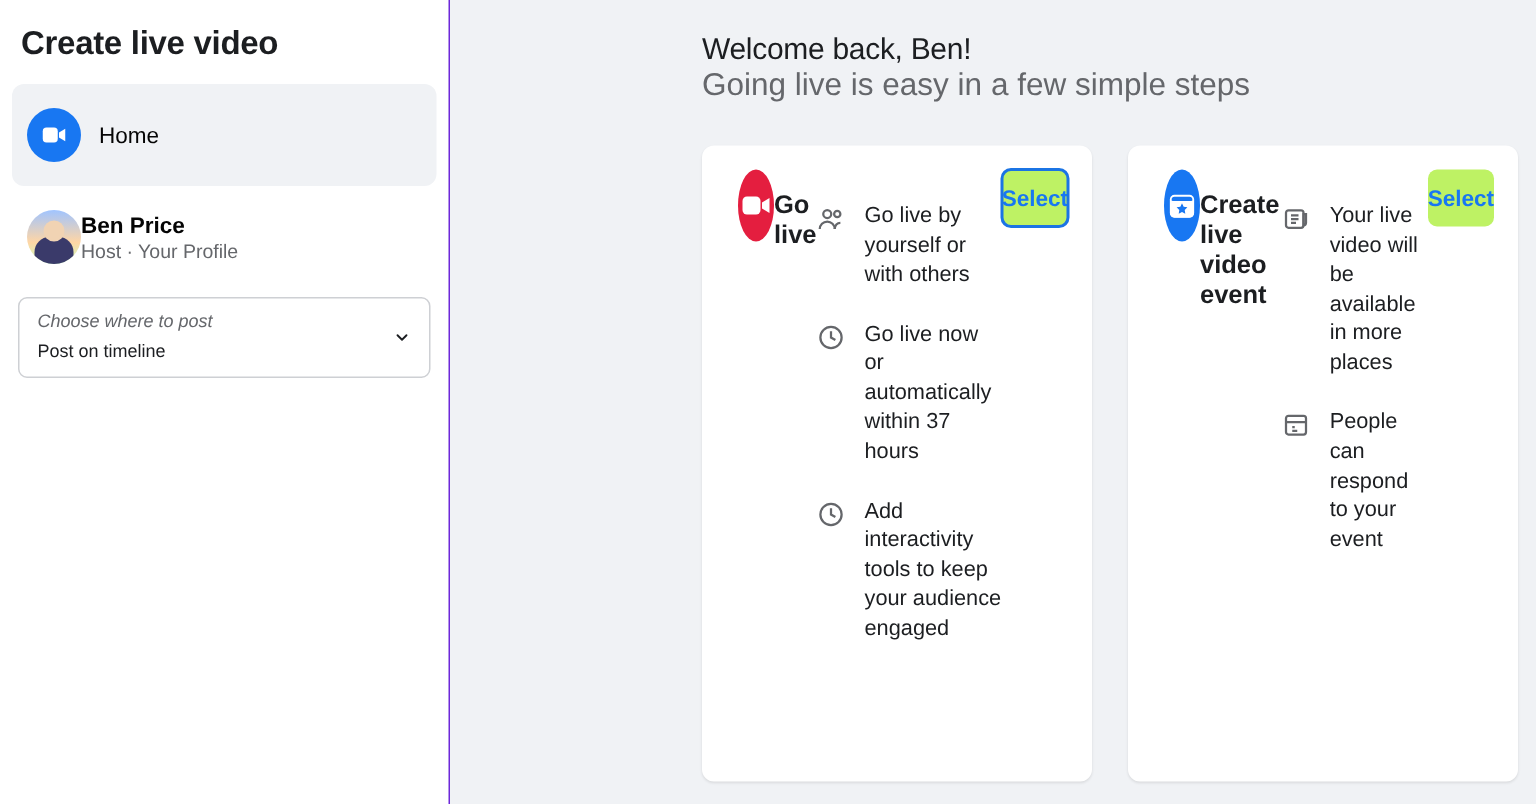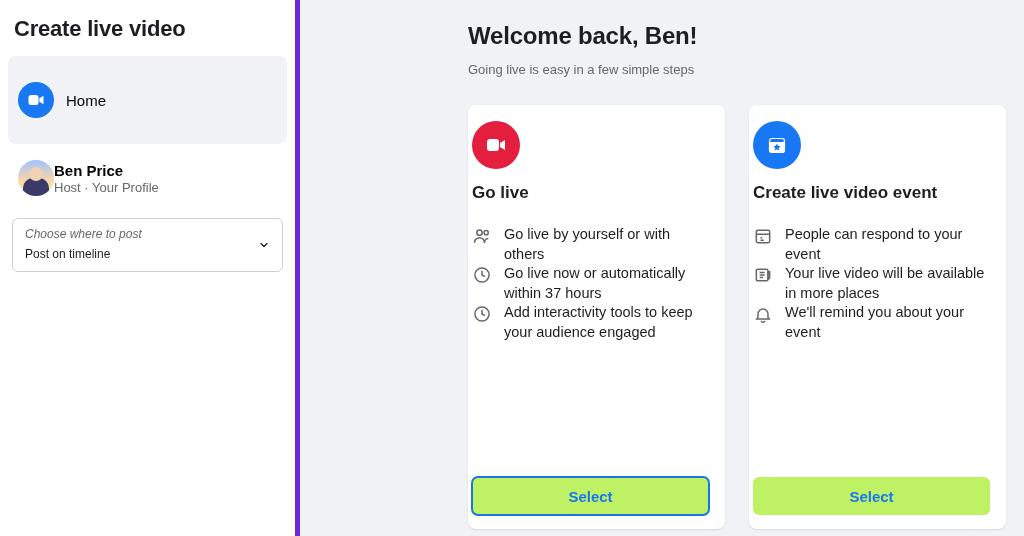--- a/index.html
+++ b/index.html
@@ -17,37 +17,37 @@
   }
   .app {
     display: flex;
     width: 100%;
     height: 100%;
   }
   
   .sidebar {
     width: 300px;
     background: #ffffff;
-    border-right: 5px solid #6d28d9;
+    border-right: 1px solid #6d28d9;
     padding: 14px 8px 8px 8px;
     display: flex;
     flex-direction: column;
     gap: 8px;
   }
   .sidebar-title {
     font-size: 22px;
     font-weight: 700;
     padding: 2px 6px 6px 6px;
     letter-spacing: -0.2px;
   }
   .nav-item {
     display: flex;
     align-items: center;
     gap: 12px;
-    padding: 26px 10px;
+    padding: 16px 10px;
     border-radius: 8px;
     cursor: pointer;
   }
   .nav-item.active {
     background: #f0f2f5;
   }
   .nav-icon {
     width: 36px;
     height: 36px;
     border-radius: 50%;
@@ -129,63 +129,63 @@
     top: 50%;
     transform: translateY(-50%);
   }
   
   .main {
     flex: 1;
     padding: 22px 18px 0 168px;
     overflow: hidden;
   }
   .welcome-title {
-    font-size: 24px;
-    font-weight: 700;
+    font-size: 20px;
+    font-weight: 400;
     letter-spacing: -0.2px;
   }
   .welcome-sub {
-    font-size: 13px;
+    font-size: 21px;
     color: #65676b;
-    margin-top: 12px;
+    margin-top: 0;
   }
   .cards {
     display: flex;
     gap: 24px;
     margin-top: 28px;
   }
   .card {
     width: 260px;
     height: 424px;
     background: #fff;
     border-radius: 8px;
     box-shadow: 0 1px 2px rgba(0,0,0,0.1);
-    padding: 16px 16px 14px 4px;
-    display: flex;
-    flex-direction: column;
+    padding: 16px 16px 14px 24px;
+    display: flex;
   }
   .card-icon {
     width: 48px;
     height: 48px;
     border-radius: 50%;
     display: flex;
     align-items: center;
     justify-content: center;
   }
   .card-icon.red { background: #e41e3f; }
   .card-icon.blue { background: #1877f2; }
   .card-title {
     margin-top: 14px;
     font-size: 17px;
     font-weight: 700;
   }
   .features {
     margin-top: 22px;
     display: flex;
     flex-direction: column;
+    gap: 20px;
   }
   .feature {
     display: flex;
     gap: 12px;
     align-items: flex-start;
   }
   .feature-icon {
     width: 20px;
     flex-shrink: 0;
     color: #65676b;
@@ -309,43 +309,34 @@
             <rect x="4" y="5" width="16" height="4" rx="2" fill="#1877f2"></rect>
             <rect x="4.5" y="5.5" width="15" height="14" rx="2.5" stroke="#fff" stroke-width="1.2" fill="none"></rect>
             <path d="M12 10.5l1.1 2.3 2.5.4-1.8 1.8.4 2.5-2.2-1.2-2.2 1.2.4-2.5-1.8-1.8 2.5-.4z" fill="#1877f2"></path>
           </svg>
         </span>
         <div class="card-title">Create live video event</div>
         <div class="features">
           <div class="feature">
             <span class="feature-icon">
               <svg width="20" height="20" viewBox="0 0 24 24" stroke="#65676b" fill="none" stroke-width="1.8">
+                  <rect x="4" y="5" width="14" height="14" rx="2"></rect>
+                  <path d="M8 9h6M8 12h6M8 15h4M18 8v9a2 2 0 0 0 2-2V8z"></path>
+                </svg>
+            </span>
+            <span class="feature-text">Your live video will be available in more places</span>
+          </div>
+          <div class="feature">
+            <span class="feature-icon">
+              <svg width="20" height="20" viewBox="0 0 24 24" stroke="#65676b" fill="none" stroke-width="1.8">
                   <rect x="4" y="5" width="16" height="15" rx="2"></rect>
                   <path d="M4 10h16M9 14h2M9 17h4"></path>
                 </svg>
             </span>
             <span class="feature-text">People can respond to your event</span>
-          </div>
-          <div class="feature">
-            <span class="feature-icon">
-              <svg width="20" height="20" viewBox="0 0 24 24" stroke="#65676b" fill="none" stroke-width="1.8">
-                  <rect x="4" y="5" width="14" height="14" rx="2"></rect>
-                  <path d="M8 9h6M8 12h6M8 15h4M18 8v9a2 2 0 0 0 2-2V8z"></path>
-                </svg>
-            </span>
-            <span class="feature-text">Your live video will be available in more places</span>
-          </div>
-          <div class="feature">
-            <span class="feature-icon">
-              <svg width="20" height="20" viewBox="0 0 24 24" stroke="#65676b" fill="none" stroke-width="1.8">
-                  <path d="M6 16v-4a6 6 0 1 1 12 0v4l1.5 2H4.5z"></path>
-                  <path d="M10 20a2 2 0 0 0 4 0"></path>
-                </svg>
-            </span>
-            <span class="feature-text">We'll remind you about your event</span>
           </div>
         </div>
         <div class="spacer"></div>
         <button class="select-btn">Select</button>
       </div>
 
     </div>
   </main>
 </div>
 

